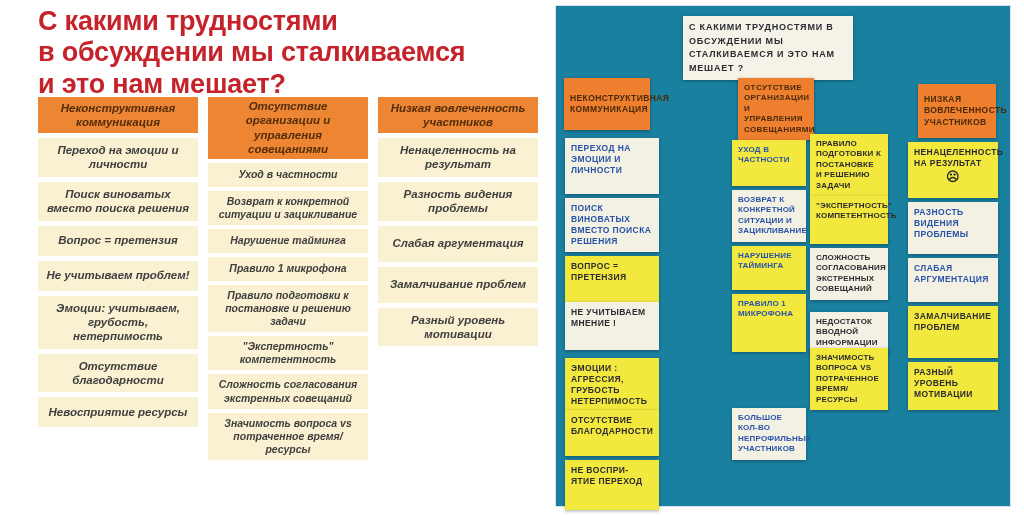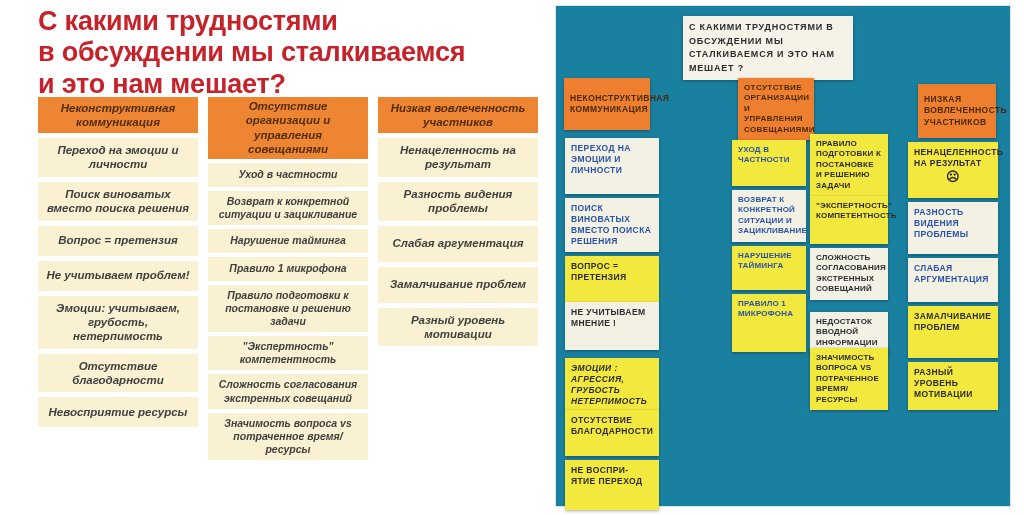--- a/index.html
+++ b/index.html
@@ -59,21 +59,21 @@
   
   .oh1{left:8px;top:72px;width:86px;min-height:52px;display:flex;flex-direction:column;justify-content:center;}
   .oh2{left:182px;top:72px;width:76px;min-height:62px;font-size:8px;}
   .oh3{left:362px;top:78px;width:78px;min-height:54px;display:flex;flex-direction:column;justify-content:center;}
   
   .na{left:9px;width:94px;}
   .na1{top:132px;min-height:56px;}
   .na2{top:192px;min-height:54px;}
   .na3{top:250px;min-height:46px;}
   .na4{top:296px;min-height:48px;}
-  .na5{top:352px;min-height:48px;font-style:italic;}
+  .na5{top:352px;min-height:48px;}
   .na6{top:404px;min-height:46px;}
   .na7{top:454px;min-height:50px;}
   
   .nb{left:176px;width:74px;font-size:8px;letter-spacing:0.2px;}
   .nb1{top:134px;min-height:46px;}
   .nb2{top:184px;min-height:52px;}
   .nb3{top:240px;min-height:44px;}
   .nb4{top:288px;min-height:58px;}
   .nb5{top:350px;min-height:48px;}
   .nb6{top:402px;min-height:52px;}
@@ -146,20 +146,21 @@
   <div class="note na na3 note-yellow ink-black">ВОПРОС = ПРЕТЕНЗИЯ</div>
   <div class="note na na4 note-white ink-black">НЕ УЧИТЫВАЕМ МНЕНИЕ !</div>
   <div class="note na na5 note-yellow ink-black">ЭМОЦИИ : АГРЕССИЯ, ГРУБОСТЬ НЕТЕРПИМОСТЬ</div>
   <div class="note na na6 note-yellow ink-black">ОТСУТСТВИЕ БЛАГОДАРНОСТИ</div>
   <div class="note na na7 note-yellow ink-black">НЕ ВОСПРИ-ЯТИЕ ПЕРЕХОД</div>
 
   <div class="note nb nb1 note-yellow ink-blue">УХОД В ЧАСТНОСТИ</div>
   <div class="note nb nb2 note-white ink-blue">ВОЗВРАТ К КОНКРЕТНОЙ СИТУАЦИИ И ЗАЦИКЛИВАНИЕ</div>
   <div class="note nb nb3 note-yellow ink-blue">НАРУШЕНИЕ ТАЙМИНГА</div>
   <div class="note nb nb4 note-yellow ink-blue">ПРАВИЛО 1 МИКРОФОНА</div>
+  <div class="note nb nb6 note-white ink-blue">БОЛЬШОЕ КОЛ-ВО НЕПРОФИЛЬНЫХ УЧАСТНИКОВ</div>
 
   <div class="note nc nc1 note-yellow ink-black">ПРАВИЛО ПОДГОТОВКИ К ПОСТАНОВКЕ И РЕШЕНИЮ ЗАДАЧИ</div>
   <div class="note nc nc2 note-yellow ink-black">"ЭКСПЕРТНОСТЬ" КОМПЕТЕНТНОСТЬ</div>
   <div class="note nc nc3 note-white ink-black">СЛОЖНОСТЬ СОГЛАСОВАНИЯ ЭКСТРЕННЫХ СОВЕЩАНИЙ</div>
   <div class="note nc nc4 note-white ink-black">НЕДОСТАТОК ВВОДНОЙ ИНФОРМАЦИИ</div>
   <div class="note nc nc5 note-yellow ink-black">ЗНАЧИМОСТЬ ВОПРОСА VS ПОТРАЧЕННОЕ ВРЕМЯ/РЕСУРСЫ</div>
 
   <div class="note nd nd1 note-yellow ink-black">
     <span>НЕНАЦЕЛЕННОСТЬ НА РЕЗУЛЬТАТ</span>
     <div class="face">☹</div>

